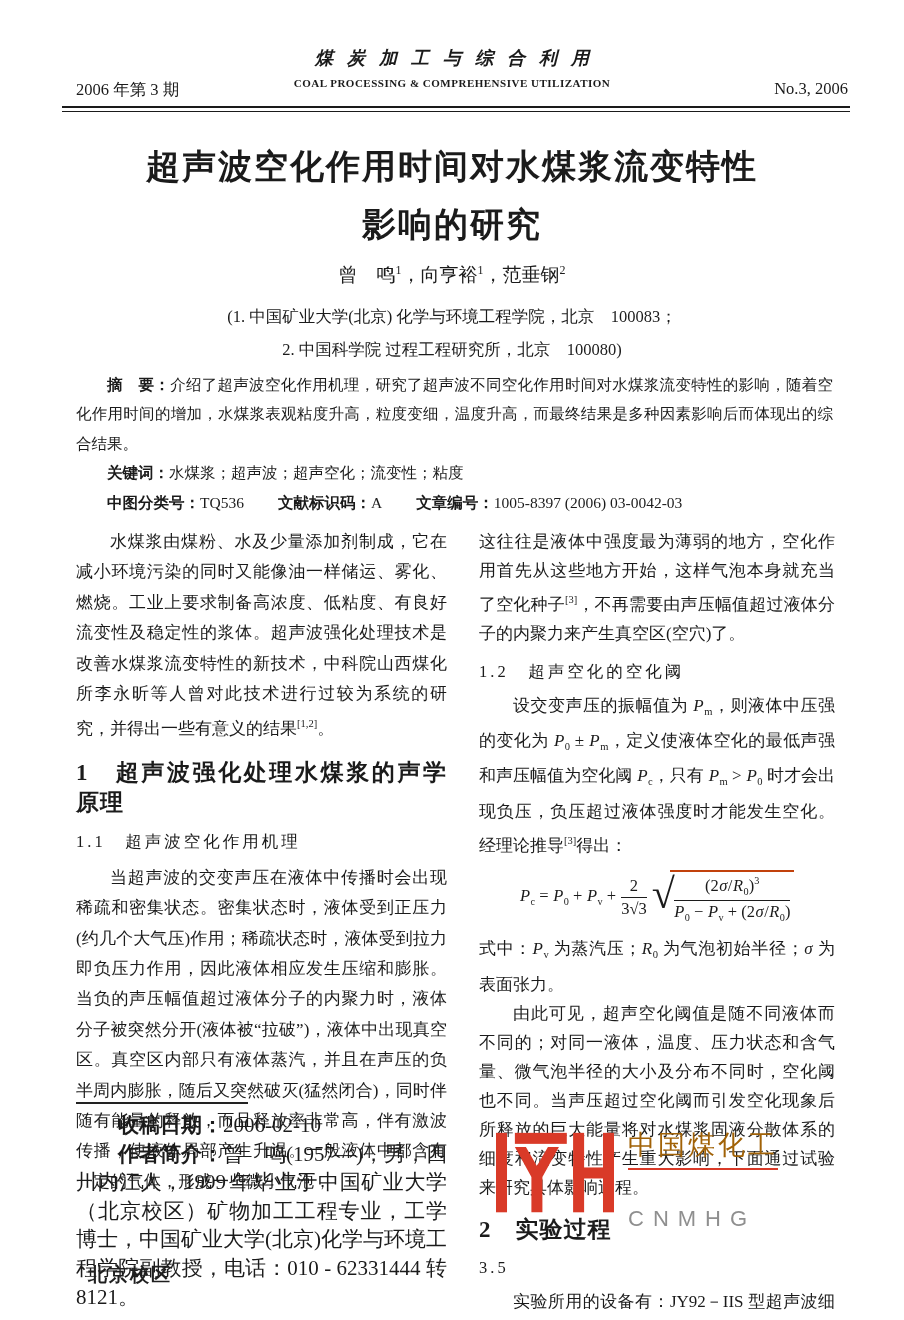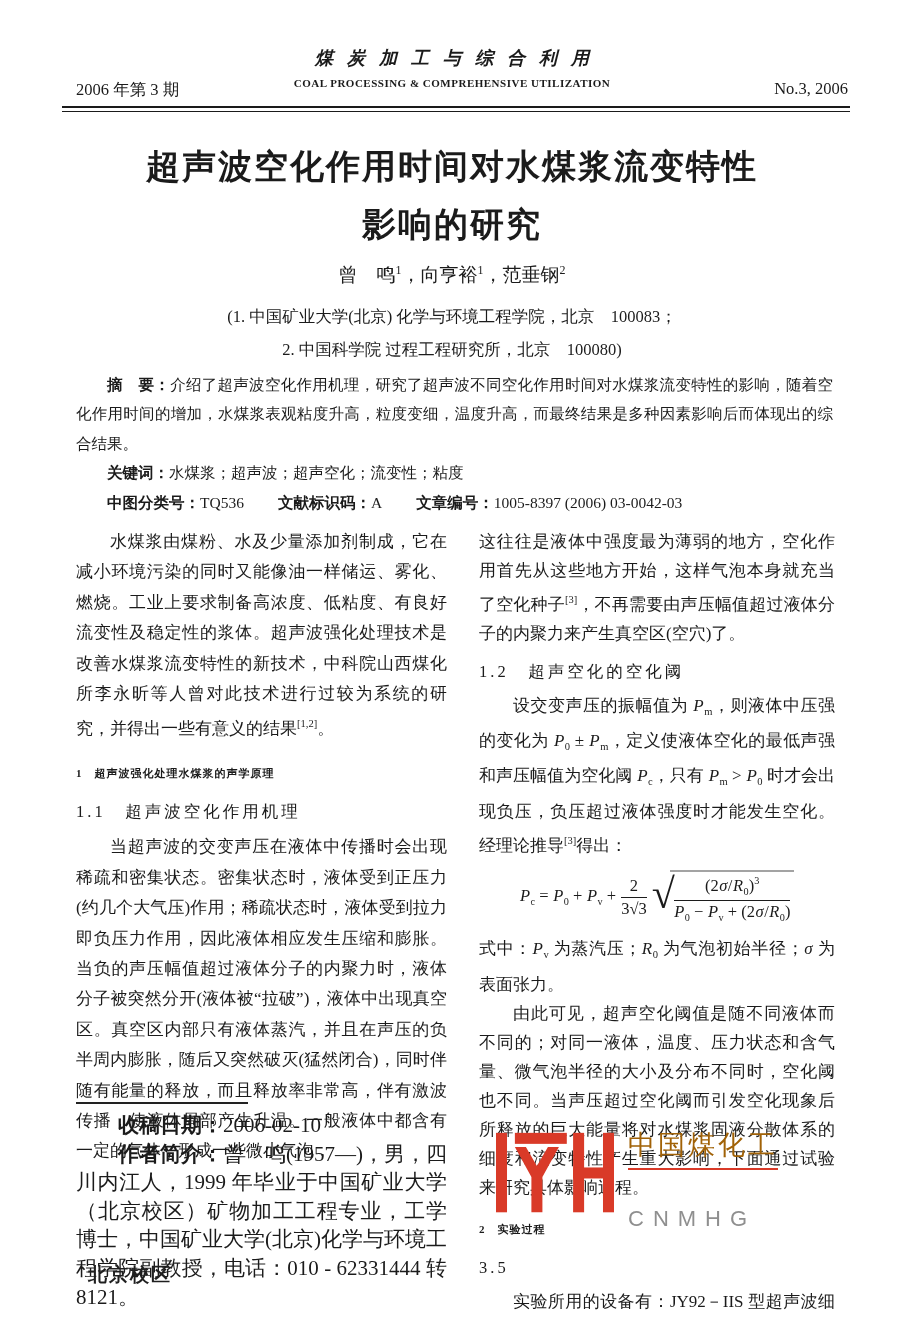--- a/index.html
+++ b/index.html
@@ -26,35 +26,35 @@
             line-height:29.4px;text-align:justify;}
   .abstract p{margin:0;text-indent:2em;}
   .lbl{font-weight:bold;}
   .clc-gap{display:inline-block;width:2.2em;}
   
   .col{position:absolute;font-size:17px;text-align:justify;}
   .col-left{top:527px;left:76px;width:371px;line-height:30.4px;}
   .col-right{top:527px;left:479px;width:356px;line-height:29px;}
   .col p{margin:0;}
   .p-ind{text-indent:2em;}
-  h2.sec{font-size:11px;font-weight:bold;margin:13px 0 8px;letter-spacing:1px;text-indent:0;}
+  h2.sec{font-size:23px;font-weight:bold;margin:13px 0 8px;letter-spacing:1px;text-indent:0;}
   h3.subsec{font-size:16.5px;font-weight:normal;margin:9px 0 5px;letter-spacing:3px;text-indent:0;}
   sup{font-size:0.62em;}
   sub{font-size:0.62em;font-style:normal;}
   .runs i{font-style:italic;padding:0 0.5px;}
   
   .formula{margin:11px 0 9px;display:flex;align-items:center;justify-content:center;
            gap:5px;font-size:16.5px;line-height:1.25;text-indent:0;}
   .frac{display:inline-flex;flex-direction:column;text-align:center;vertical-align:middle;}
   .frac .num{border-bottom:1.6px solid #1c1c1c;padding:0 4px 1px;}
   .frac .den{padding-top:1px;}
   .sqrt{display:inline-flex;align-items:flex-start;}
   .sqrt-sign{font-size:42px;line-height:0.95;font-style:normal;margin-right:-5px;
              transform:translateY(5px);}
-  .radicand{border-top:2px solid #a3a3a3;padding:3px 4px 0;}
+  .radicand{border-top:2px solid #c2410c;padding:3px 4px 0;}
   
   .footnote{position:absolute;top:1102px;left:76px;width:371px;font-size:21px;
             line-height:28.6px;text-align:justify;}
   .fn-rule{width:172px;border-top:2px solid #222;margin:0 0 7px;}
   .footnote p{margin:0;text-indent:2em;}
   
   .watermark{position:absolute;top:1121px;left:496px;display:flex;align-items:flex-start;
              gap:14px;background:transparent;}
   .wm-logo{width:118px;height:100px;}
   .wm-text{padding-top:6px;}

